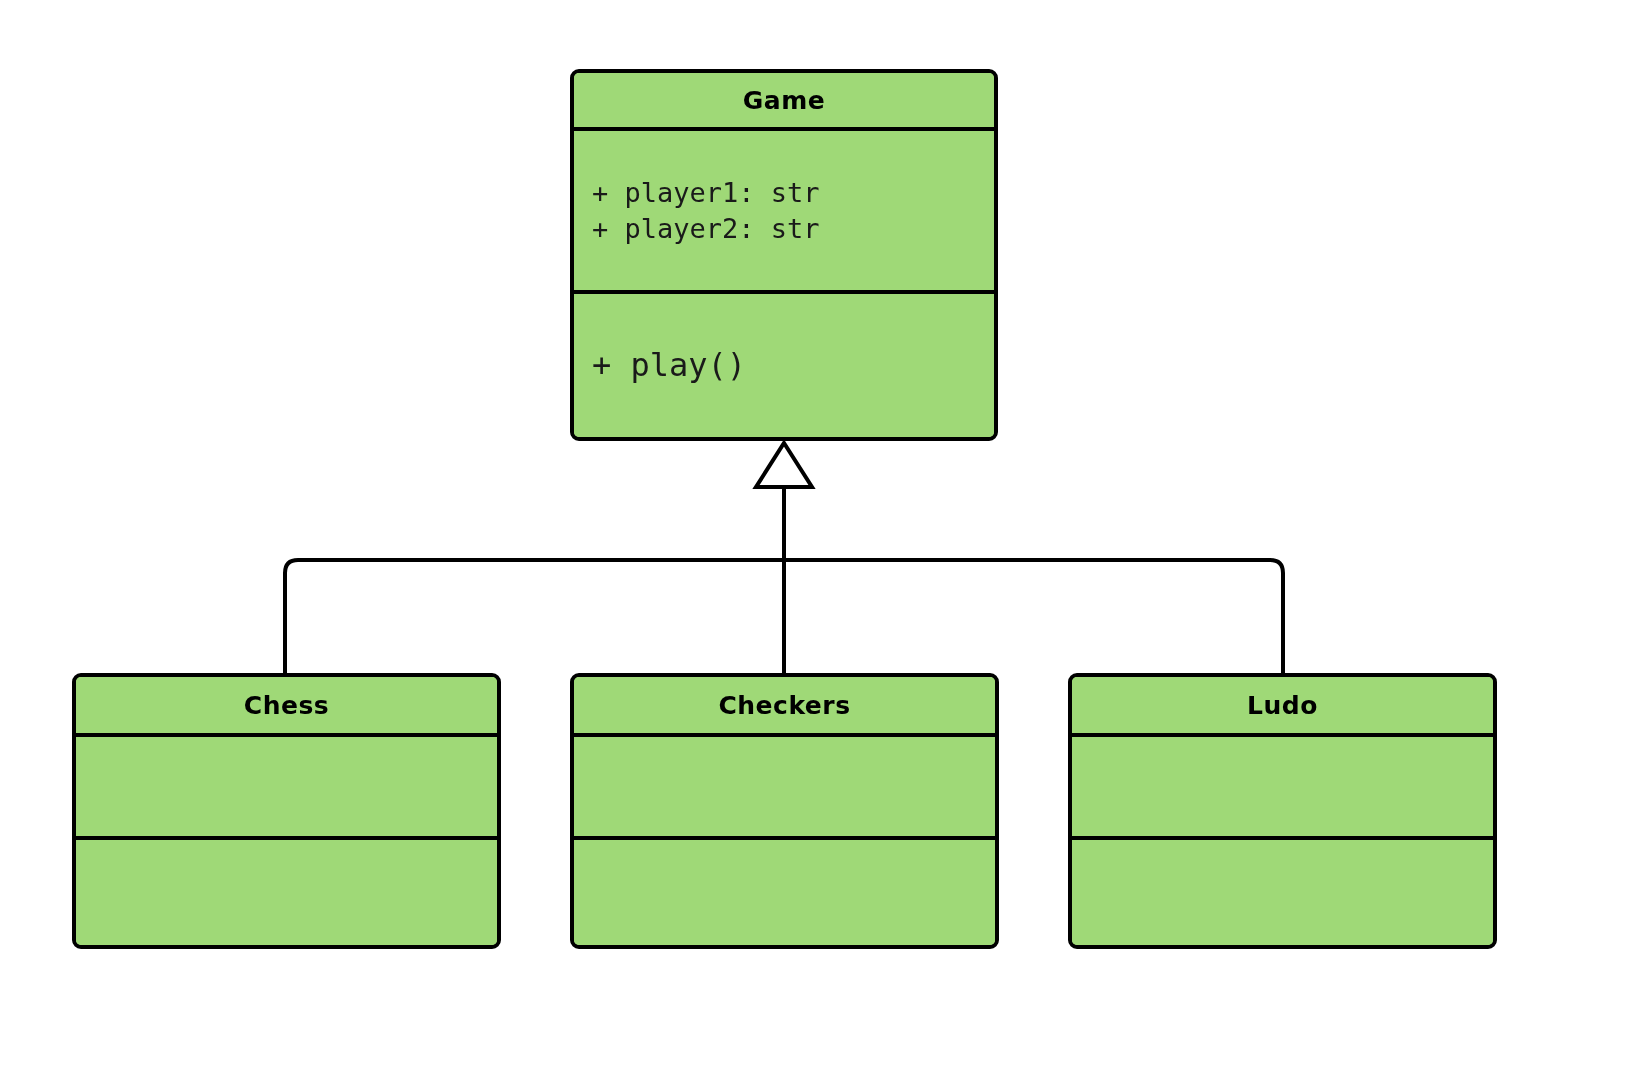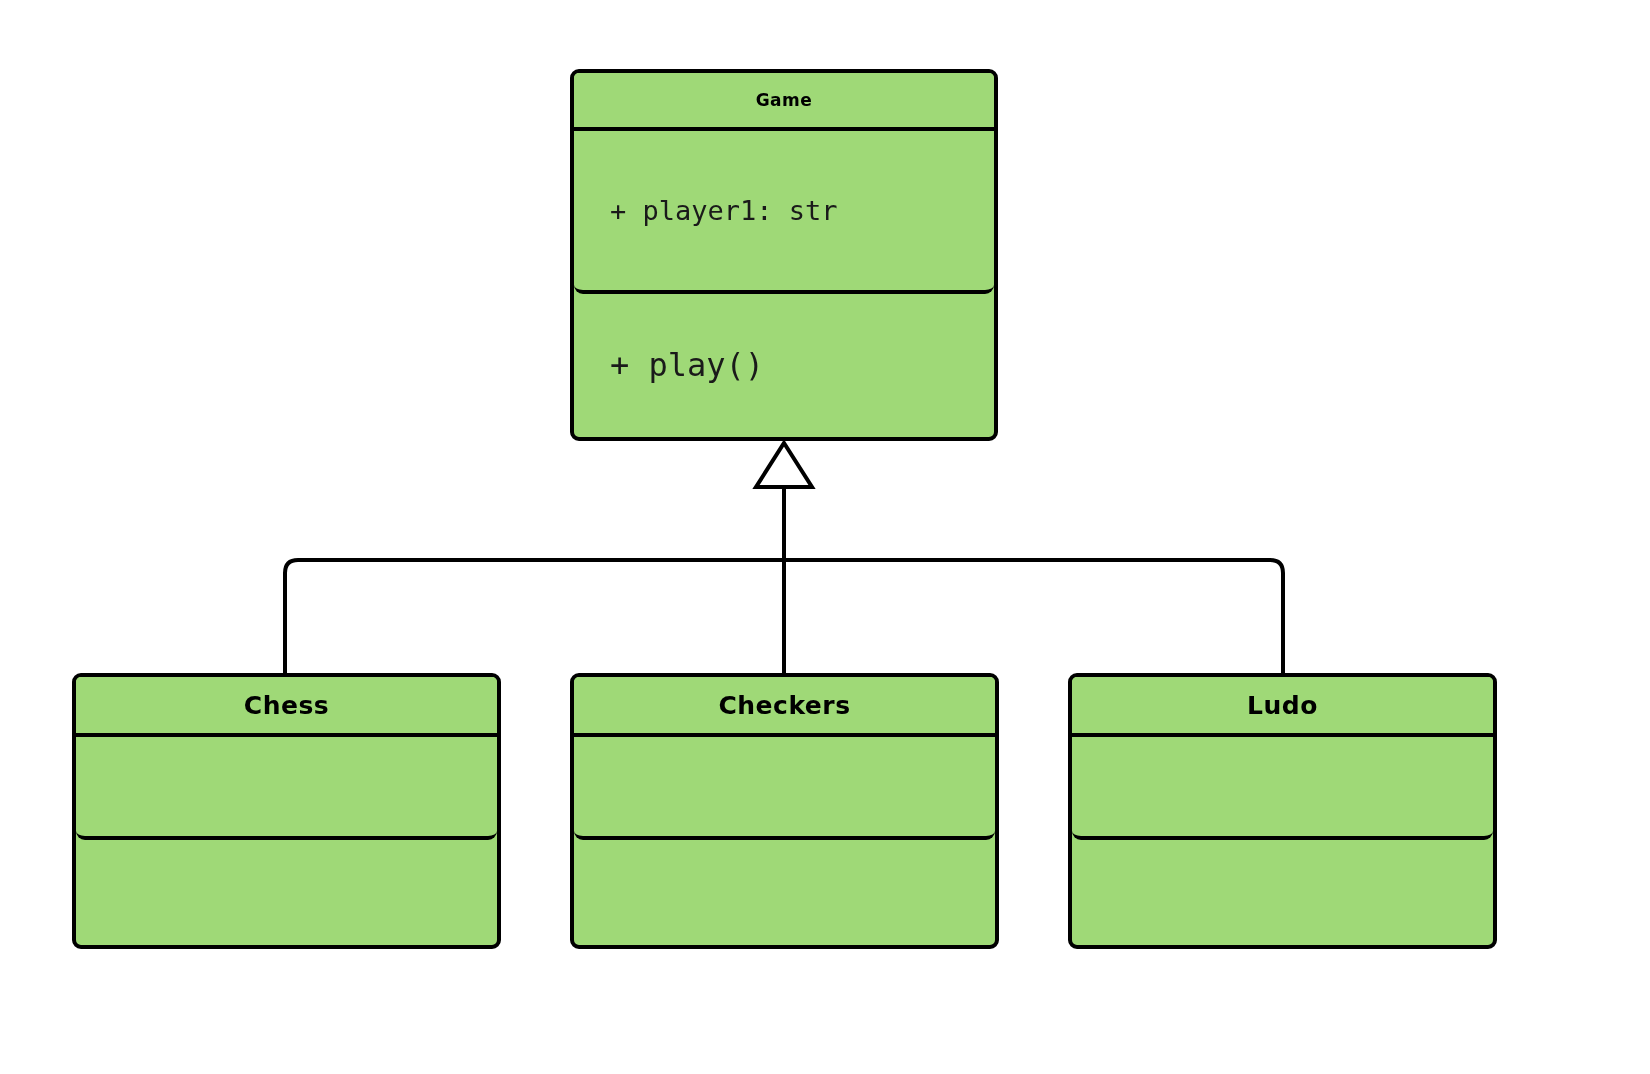--- a/index.html
+++ b/index.html
@@ -49,41 +49,40 @@
     background: #9FD977;
   }
   .uml-compartment {
     box-sizing: border-box;
     background: #9FD977;
     font-family: "DejaVu Sans Mono", monospace;
     color: #1a1a1a;
     display: flex;
     flex-direction: column;
     justify-content: center;
-    padding-left: 36px;
+    padding-left: 18px;
     overflow: hidden;
-    border-radius: 9px;
   }
   .uml-compartment.attrs {
     border-bottom: 4px solid #000000;
   }
   .uml-member {
     white-space: pre;
     line-height: 1.33;
   }
   
   #class-game {
     left: 570px;
     top: 69px;
     width: 428px;
     height: 372px;
   }
   #class-game .uml-title {
     height: 59px;
-    font-size: 17px;
+    font-size: 25px;
   }
   #class-game .uml-compartment.attrs {
     height: 164px;
     font-size: 27px;
   }
   #class-game .uml-compartment.methods {
     height: 145px;
     font-size: 32px;
   }
   
@@ -124,20 +123,21 @@
       <path d="M 784 560 L 784 673"></path>
     </g>
 
     <polygon points="784,443 812,487 756,487" fill="#ffffff" stroke="#000000" stroke-width="4" stroke-linejoin="miter"></polygon>
   </svg>
 
   <div class="uml-class" id="class-game">
     <div class="uml-title">Game</div>
     <div class="uml-compartment attrs">
       <div class="uml-member">+ player1: str</div>
+      <div class="uml-member">+ player2: str</div>
     </div>
     <div class="uml-compartment methods">
       <div class="uml-member">+ play()</div>
     </div>
   </div>
 
   <div class="uml-class child-class" id="class-chess">
     <div class="uml-title">Chess</div>
     <div class="uml-compartment attrs"></div>
     <div class="uml-compartment methods"></div>

